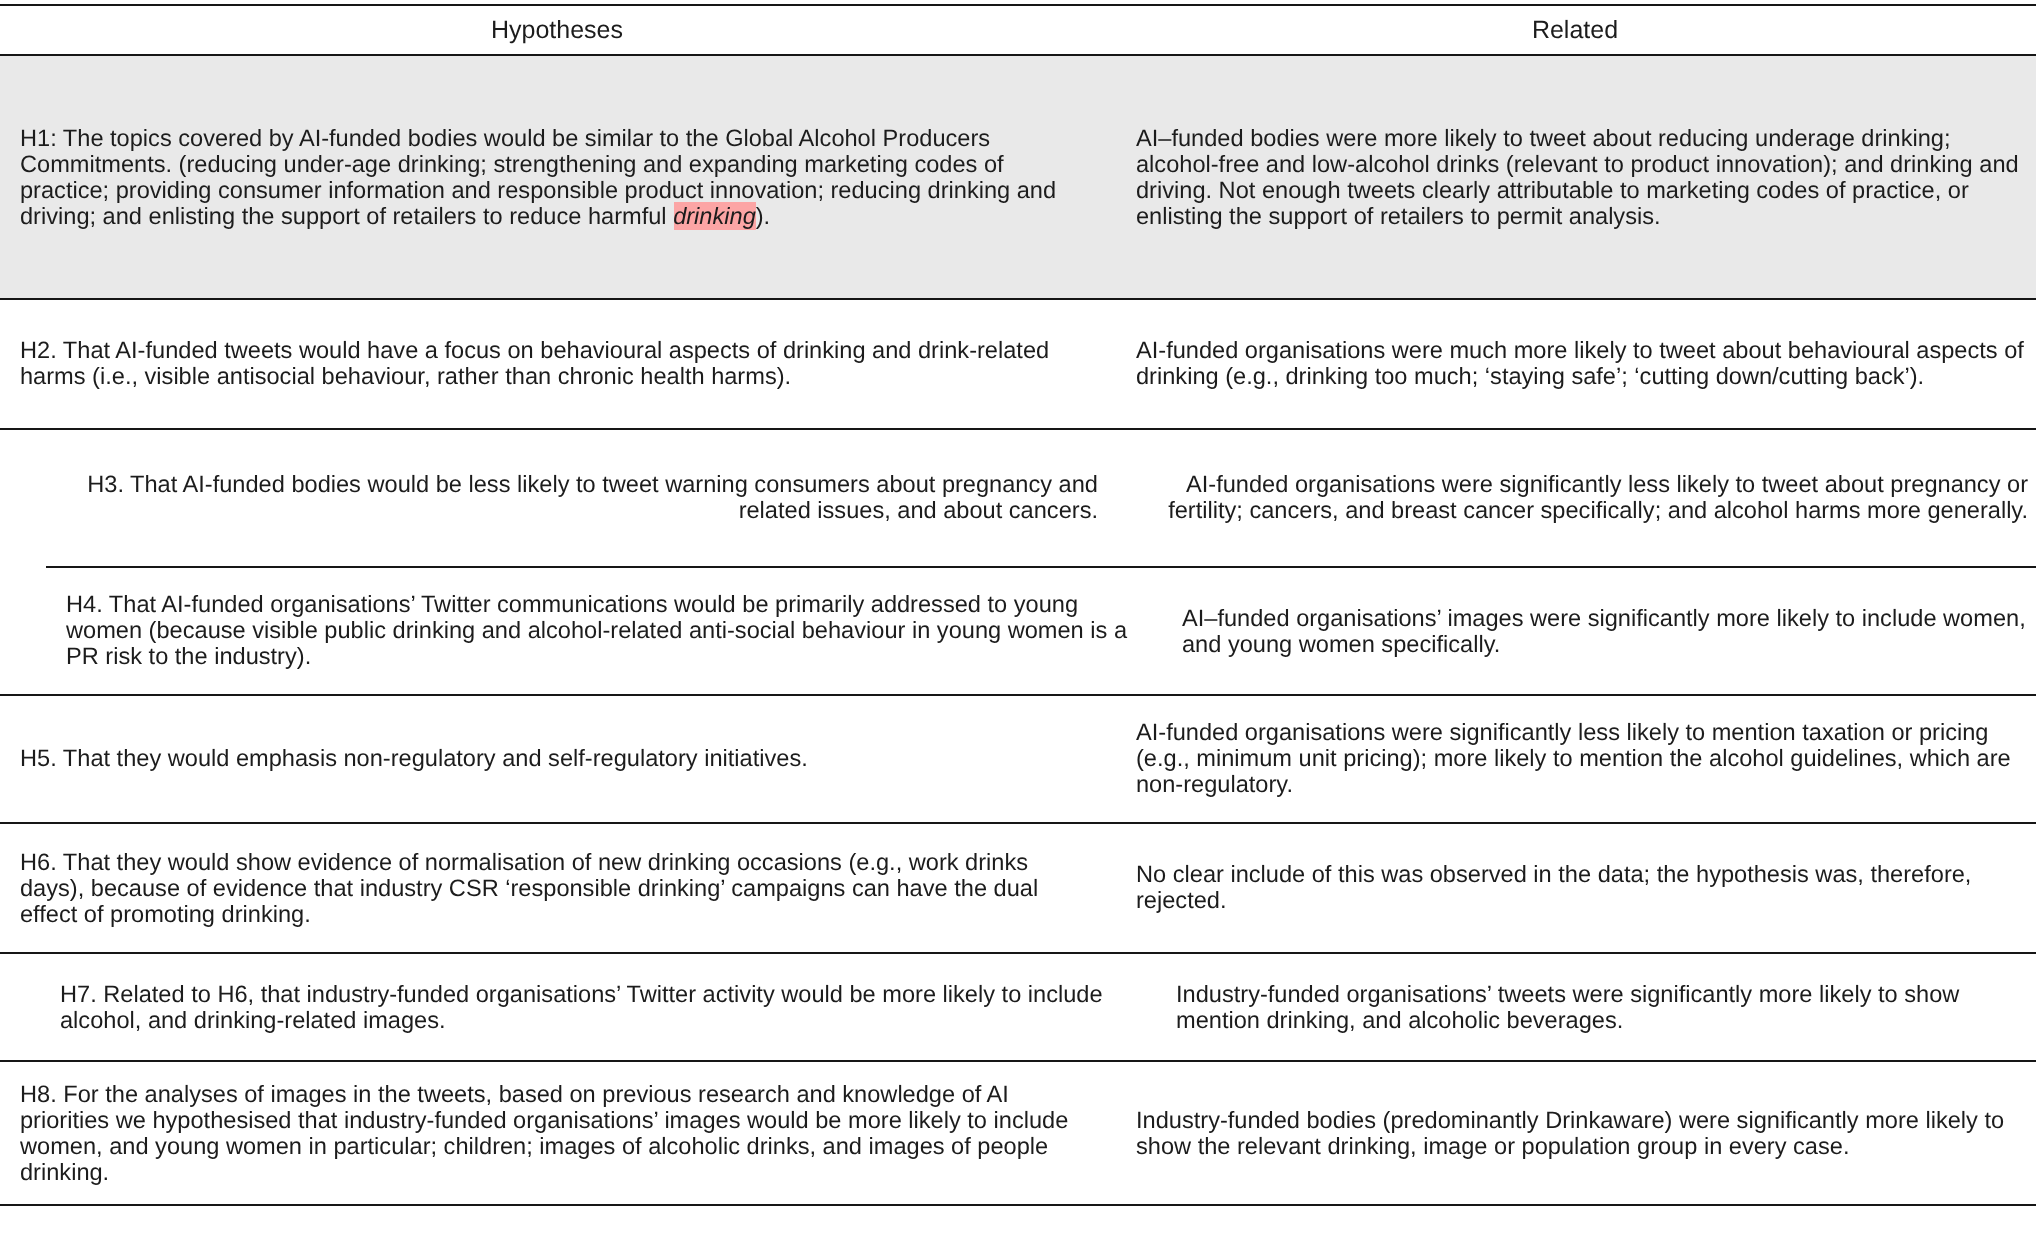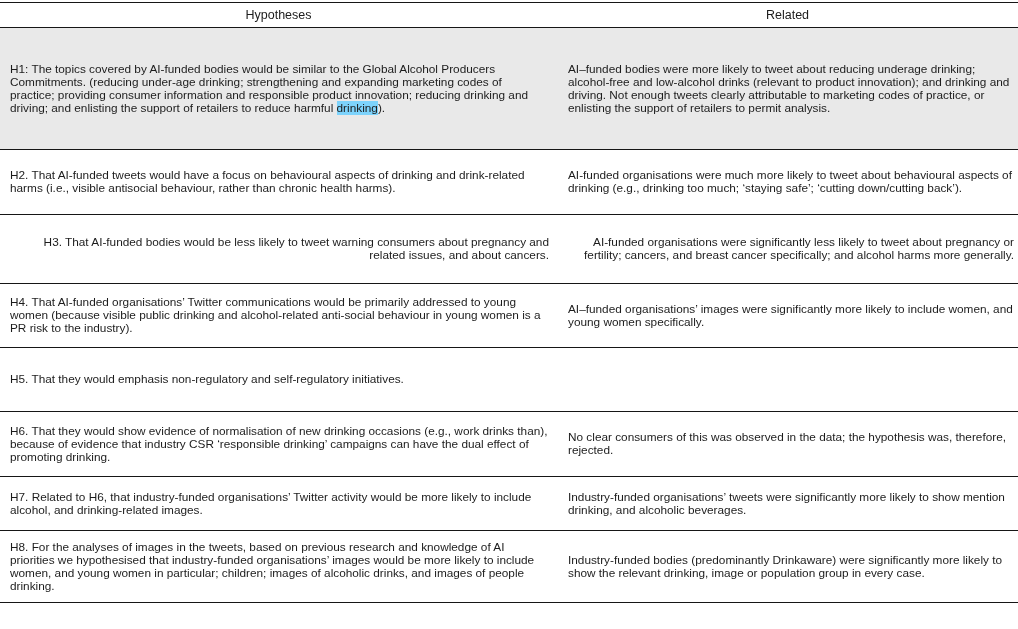--- a/index.html
+++ b/index.html
@@ -21,42 +21,42 @@
   .row {
     display: grid;
     grid-template-columns: 557px 1fr;
     background: #ffffff;
   }
   .row + .row { border-top: 1px solid #161616; }
   .row.header { min-height: 24px; }
   .row.r1 { min-height: 122px; background: #e9e9e9; }
   .row.r2 { min-height: 65px; }
   .row.r3 { min-height: 69px; text-align: right; }
-  .row.r4 { min-height: 64px; }
+  .row.r4 { min-height: 64px; margin-left: 23px; }
   .row.r5 { min-height: 64px; }
   .row.r6 { min-height: 65px; }
-  .row.r7 { min-height: 54px; }
+  .row.r7 { min-height: 54px; padding-left: 20px; }
   .row.r8 { min-height: 72px; }
   .cell {
     display: flex;
     align-items: center;
     font-size: 11.8px;
     line-height: 13px;
   }
   .cell.hyp { padding: 6px 8px 6px 10px; }
   .cell.fin { padding: 6px 4px 6px 11px; }
   .cell .stack { display: flex; flex-direction: column; }
   .th {
     justify-content: center;
     font-weight: normal;
     font-size: 12.5px;
     line-height: 24px;
     text-align: left;
   }
-  .hl { background: #7dd3fc; }
+  .hl { background: #fca5a5; font-style: italic; }
   p { margin: 0; }
 </style>
 </head>
 <body>
 
 <div class="page">
   <div class="spacer-top"></div>
 
   <div class="table">
 
@@ -100,28 +100,31 @@
       </div>
       <div class="cell fin">
         <p>AI–funded organisations’ images were significantly more likely to include women, and young women specifically.</p>
       </div>
     </div>
 
     <div class="row r5">
       <div class="cell hyp">
         <p>H5. That they would emphasis non-regulatory and self-regulatory initiatives.</p>
       </div>
+      <div class="cell fin">
+        <p>AI-funded organisations were significantly less likely to mention taxation or pricing (e.g., minimum unit pricing); more likely to mention the alcohol guidelines, which are non-regulatory.</p>
+      </div>
     </div>
 
     <div class="row r6">
       <div class="cell hyp">
-        <p>H6. That they would show evidence of normalisation of new drinking occasions (e.g., work drinks than), because of evidence that industry CSR ‘responsible drinking’ campaigns can have the dual effect of promoting drinking.</p>
+        <p>H6. That they would show evidence of normalisation of new drinking occasions (e.g., work drinks days), because of evidence that industry CSR ‘responsible drinking’ campaigns can have the dual effect of promoting drinking.</p>
       </div>
       <div class="cell fin">
-        <p>No clear consumers of this was observed in the data; the hypothesis was, therefore, rejected.</p>
+        <p>No clear include of this was observed in the data; the hypothesis was, therefore, rejected.</p>
       </div>
     </div>
 
     <div class="row r7">
       <div class="cell hyp">
         <p>H7. Related to H6, that industry-funded organisations’ Twitter activity would be more likely to include alcohol, and drinking-related images.</p>
       </div>
       <div class="cell fin">
         <p>Industry-funded organisations’ tweets were significantly more likely to show mention drinking, and alcoholic beverages.</p>
       </div>

